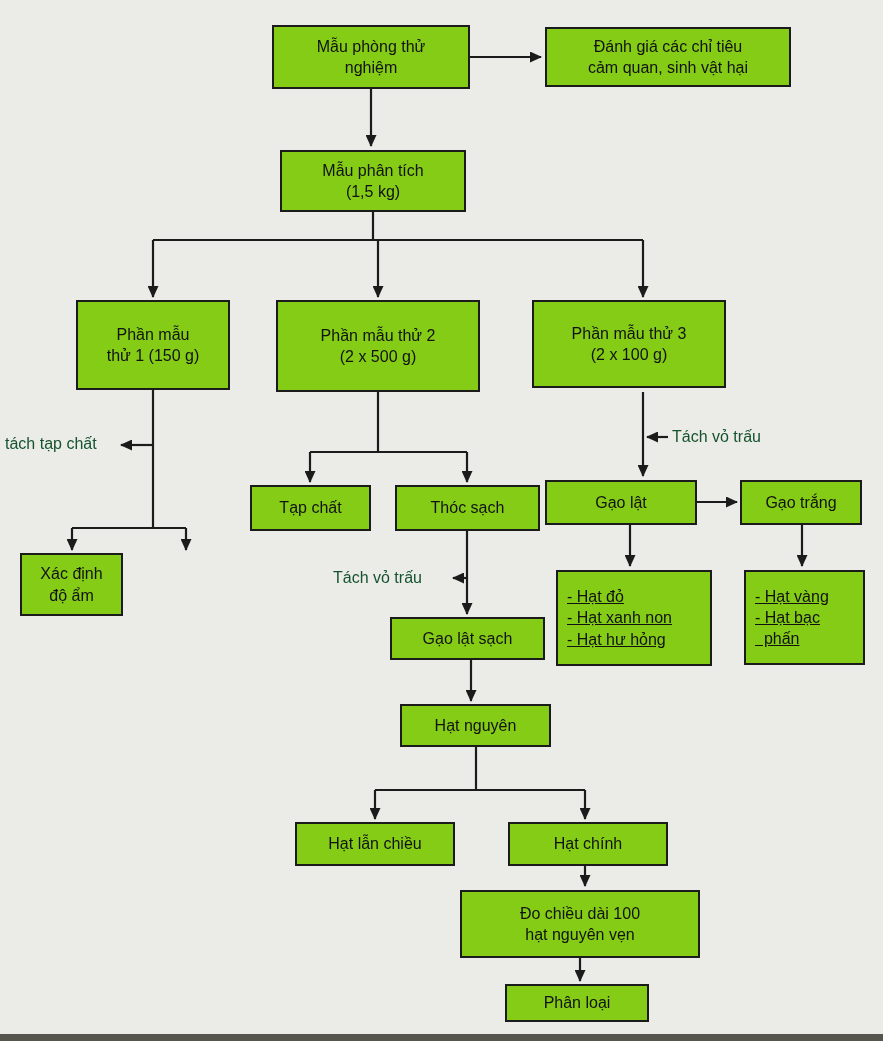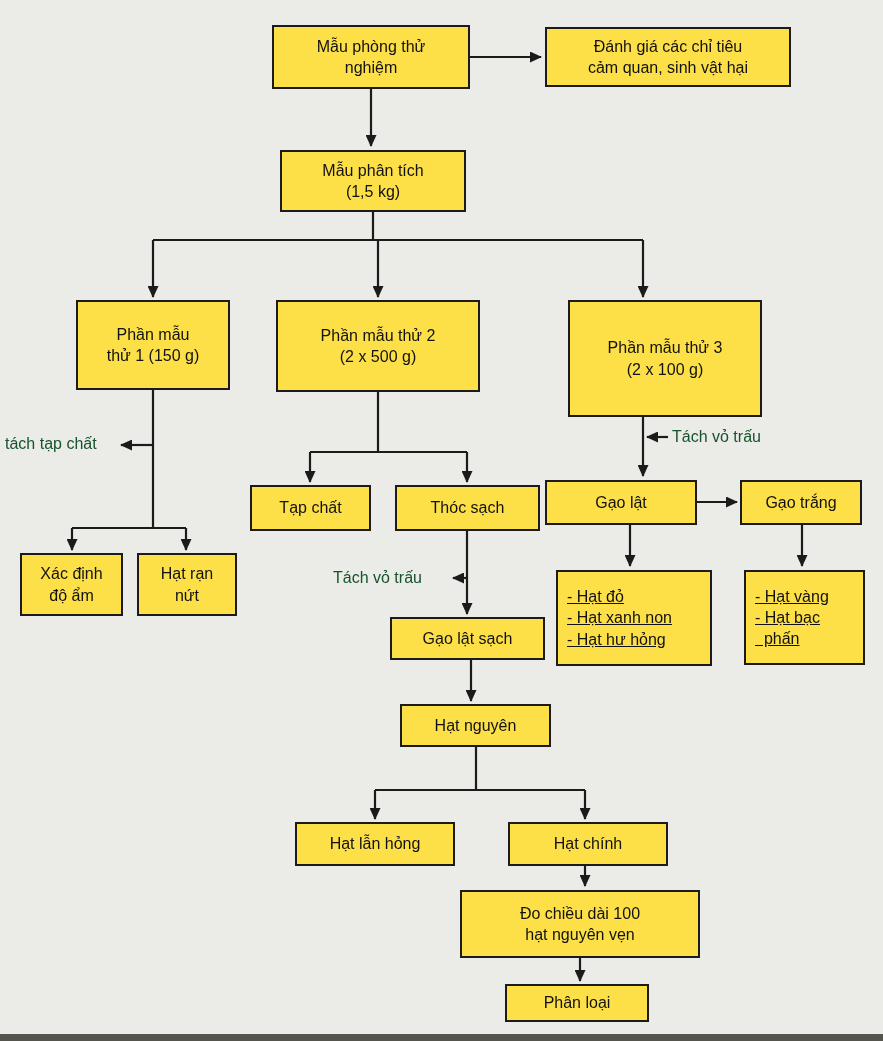--- a/index.html
+++ b/index.html
@@ -9,21 +9,21 @@
     font-family:"Liberation Sans","DejaVu Sans",sans-serif;
     position:relative;
     overflow:hidden;
     color:#141414;
   }
   .stage { position:absolute; inset:0; }
   svg.connectors { position:absolute; left:0; top:0; pointer-events:none; }
   .box {
     position:absolute;
     border:2px solid #1b1b1b;
-    background:#fde047;
+    background:#84cc16;
     display:flex;
     align-items:center;
     justify-content:center;
     text-align:center;
     white-space:pre-line;
     font-size:16px;
     line-height:1.32;
     color:#121212;
     padding:2px 4px;
   }
@@ -101,35 +101,33 @@
 nghiệm</div>
   <div class="box" style="left:545px;top:27px;width:246px;height:60px">Đánh giá các chỉ tiêu
 cảm quan, sinh vật hại</div>
   <div class="box" style="left:280px;top:150px;width:186px;height:62px">Mẫu phân tích
 (1,5 kg)</div>
 
   <div class="box" style="left:76px;top:300px;width:154px;height:90px">Phần mẫu
 thử 1 (150 g)</div>
   <div class="box" style="left:276px;top:300px;width:204px;height:92px">Phần mẫu thử 2
 (2 x 500 g)</div>
-  <div class="box" style="left:568px;top:300px;width:194px;height:117px">Phần mẫu thử 3
+  <div class="box" style="left:532px;top:300px;width:194px;height:88px">Phần mẫu thử 3
 (2 x 100 g)</div>
 
   <div class="edge-label" style="left:5px;top:434px">tách tạp chất</div>
   <div class="box" style="left:20px;top:553px;width:103px;height:63px">Xác định
 độ ẩm</div>
-  <div class="box" style="left:137px;top:553px;width:100px;height:63px">Hạt rạn
-nứt</div>
 
   <div class="box" style="left:395px;top:485px;width:145px;height:46px">Thóc sạch</div>
   <div class="box" style="left:250px;top:485px;width:121px;height:46px">Tạp chất</div>
   <div class="edge-label" style="left:333px;top:568px">Tách vỏ trấu</div>
   <div class="box" style="left:390px;top:617px;width:155px;height:43px">Gạo lật sạch</div>
   <div class="box" style="left:400px;top:704px;width:151px;height:43px">Hạt nguyên</div>
-  <div class="box" style="left:295px;top:822px;width:160px;height:44px">Hạt lẫn hỏng</div>
+  <div class="box" style="left:295px;top:822px;width:160px;height:44px">Hạt lẫn chiều</div>
   <div class="box" style="left:508px;top:822px;width:160px;height:44px">Hạt chính</div>
   <div class="box" style="left:460px;top:890px;width:240px;height:68px">Đo chiều dài 100
 hạt nguyên vẹn</div>
   <div class="box" style="left:505px;top:984px;width:144px;height:38px">Phân loại</div>
 
   <div class="edge-label" style="left:672px;top:427px">Tách vỏ trấu</div>
   <div class="box" style="left:545px;top:480px;width:152px;height:45px">Gạo lật</div>
   <div class="box" style="left:740px;top:480px;width:122px;height:45px">Gạo trắng</div>
   <div class="box list" style="left:556px;top:570px;width:156px;height:96px">- Hạt đỏ
 - Hạt xanh non

